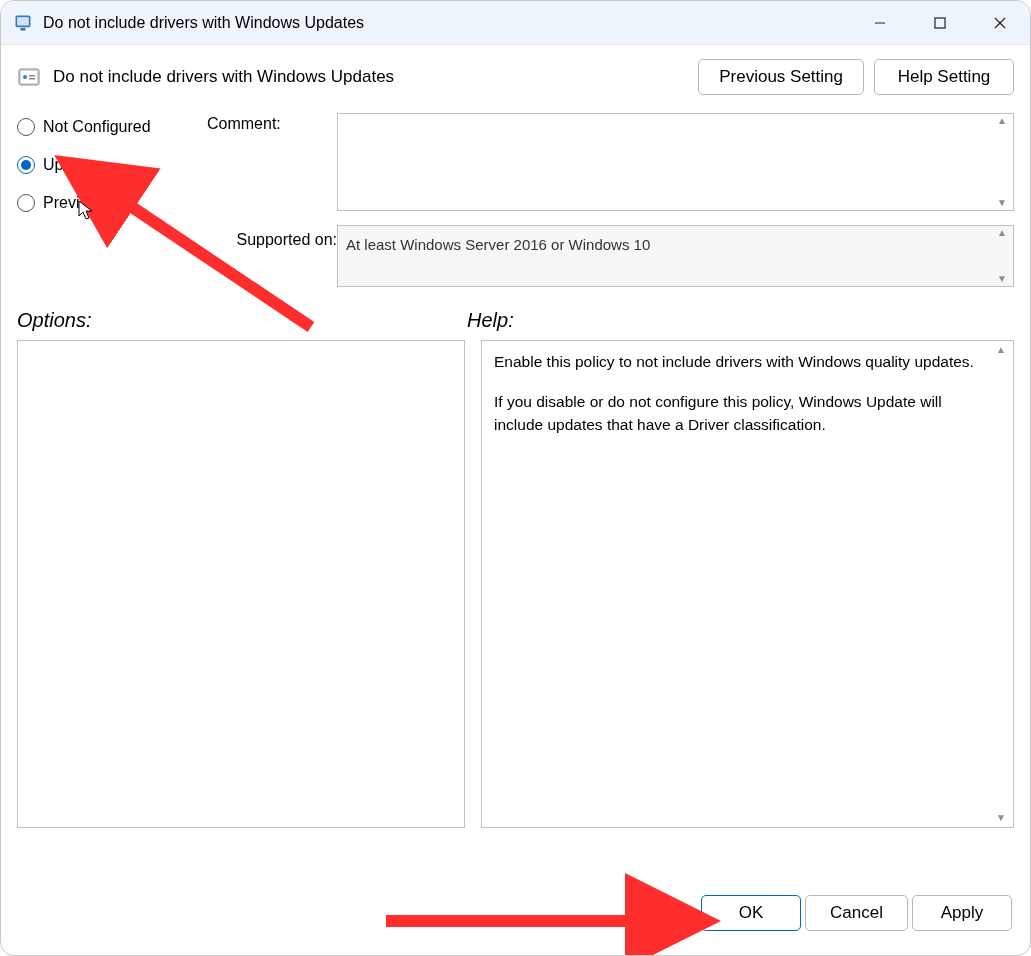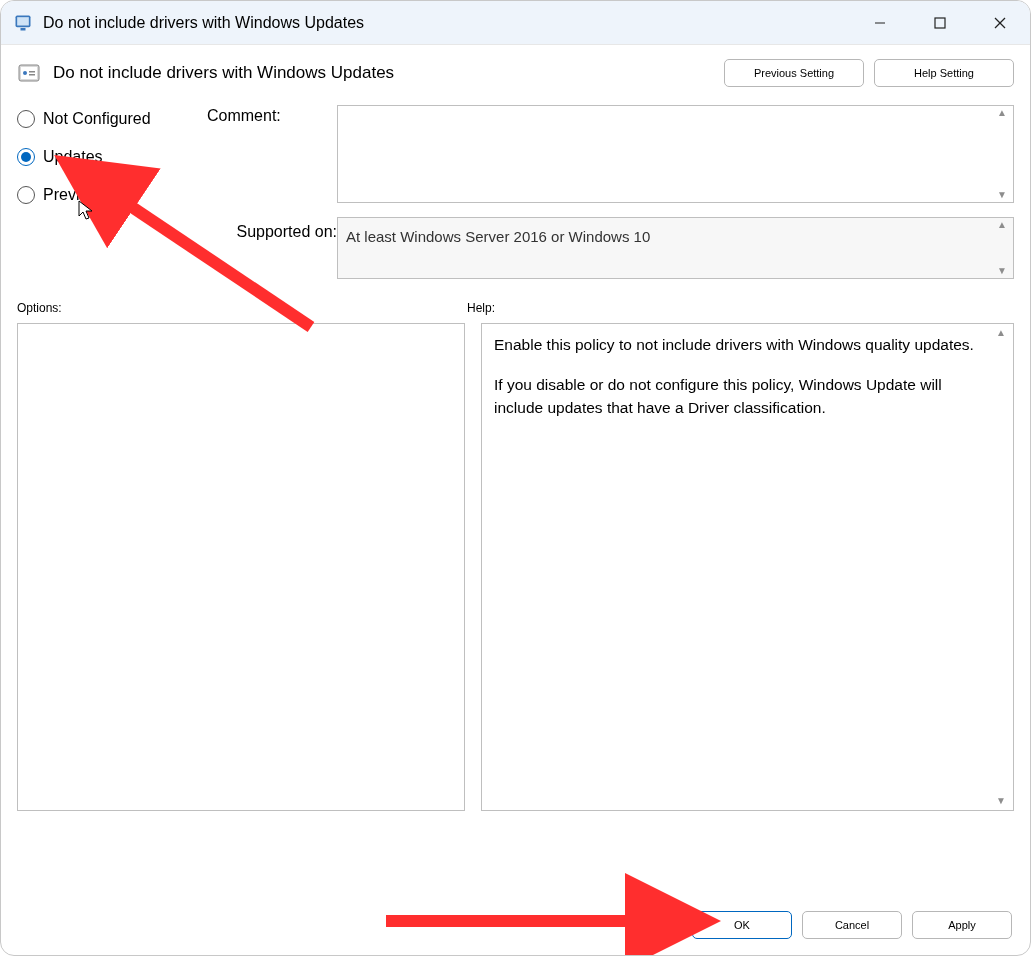--- a/index.html
+++ b/index.html
@@ -50,21 +50,21 @@
     gap:12px;
   }
   .header .hicon { width:24px;height:24px; display:flex;align-items:center;justify-content:center; }
   .header .htitle { flex:1; font-size:17px; }
   .nav-buttons { display:flex; gap:10px; margin-left:auto; }
   .winbtn {
     border:1px solid #b7b7b7;
     background:#fff;
     border-radius:5px;
     padding:7px 20px;
-    font-size:11px;
+    font-size:17px;
     font-family:inherit;
     min-width:140px;
     text-align:center;
   }
 
   
   .config {
     display:grid;
     grid-template-columns: 190px 130px 1fr;
     padding:10px 16px 0 16px;
@@ -101,21 +101,22 @@
     position:absolute; right:2px; top:2px; bottom:2px; width:18px;
     display:flex; flex-direction:column; justify-content:space-between;
     color:#8d8d8d;
   }
   .tri { font-size:10px; line-height:1; text-align:center;}
 
   
   .panels-labels {
     display:grid; grid-template-columns: 450px 1fr;
     padding:22px 16px 8px 16px;
-    font-size:12px;
+    font-size:20px;
+    font-style:italic;
   }
 
   
   .panels {
     display:grid; grid-template-columns: 448px 1fr;
     gap:16px;
     padding:0 16px;
   }
   .panel {
     border:1px solid #bfbfbf;
@@ -126,22 +127,22 @@
     line-height:1.45;
     overflow:hidden;
   }
   .help-panel { padding:10px 26px 10px 12px; }
   .help-panel p { margin:0 0 18px 0; }
   .panel .scroll-arrows { right:3px; top:4px; bottom:4px; }
 
   
   .footer {
     position:absolute;
-    bottom:16px; right:18px;
-    display:flex; gap:10px;
+    bottom:24px; right:18px;
+    display:flex; gap:4px;
   }
   .footer .winbtn { min-width:100px; padding:7px 24px;}
   .winbtn.primary { border:1.5px solid #0067c0; }
 
   
   .annotation { position:absolute; pointer-events:none; }
   .annotation svg { overflow:visible; }
 
   
   .cursor {

